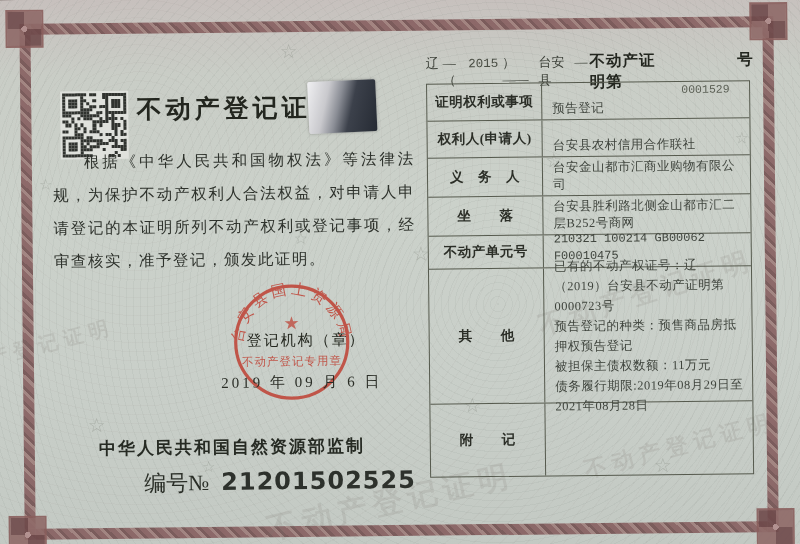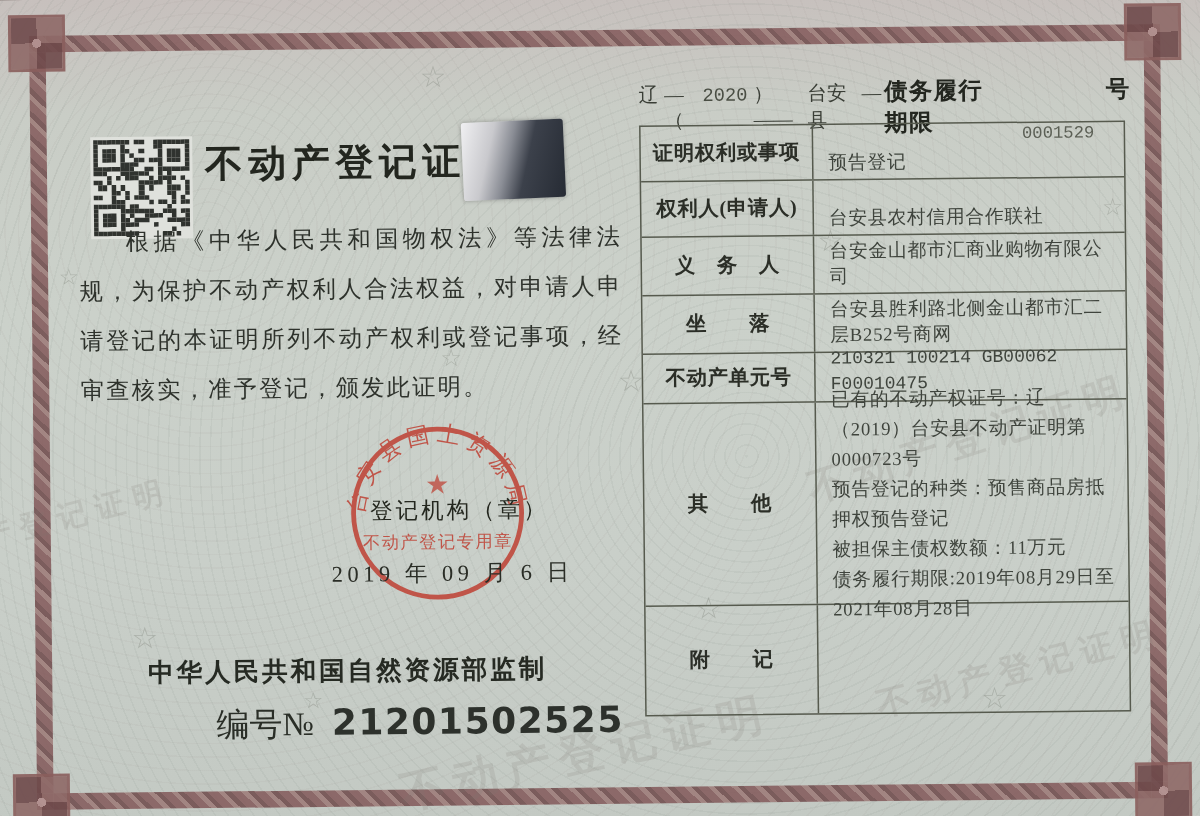--- a/index.html
+++ b/index.html
@@ -574,25 +574,25 @@
 
   <div class="issuer">中华人民共和国自然资源部监制</div>
   <div class="serial">
     <span class="lab">编号№</span>
     <span class="num">21201502525</span>
   </div>
 
   <div class="cert-no">
     <span class="sp">辽</span>
     <span class="sp">—（</span>
-    <span class="fill sp">2020</span>
+    <span class="fill sp">2015</span>
     <span class="sp">）——</span>
     <span class="sp">台安县</span>
     <span class="sp">—</span>
-    <span class="big">债务履行期限</span>
+    <span class="big">不动产证明第</span>
     <span class="num">0001529</span>
     <span class="big">号</span>
   </div>
 
   <div class="tbl">
     <div class="trow r1">
       <div class="tlab">证明权利或事项</div>
       <div class="tval">
           <span>预告登记</span>
         </div>

